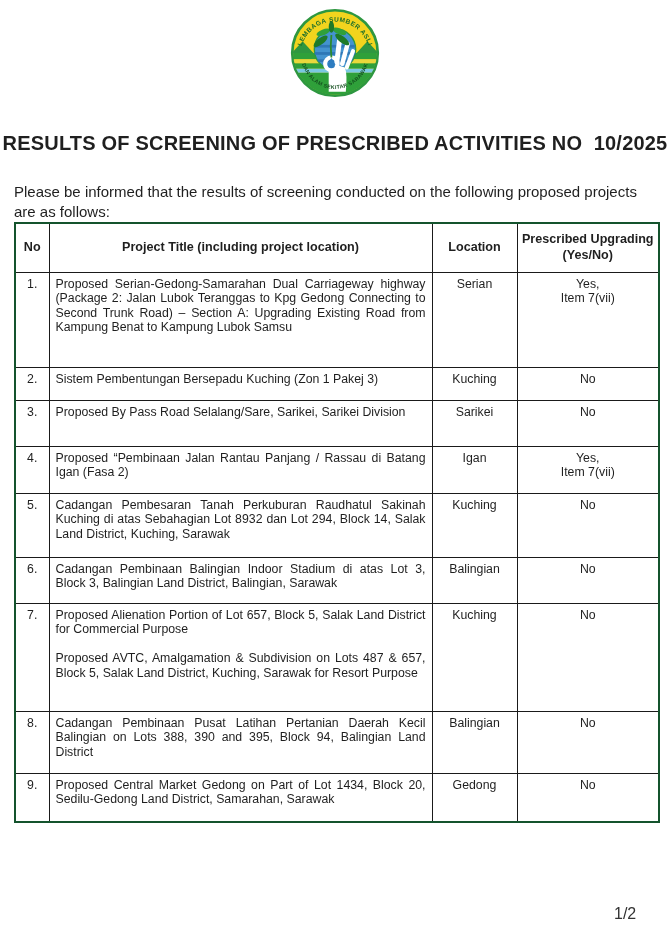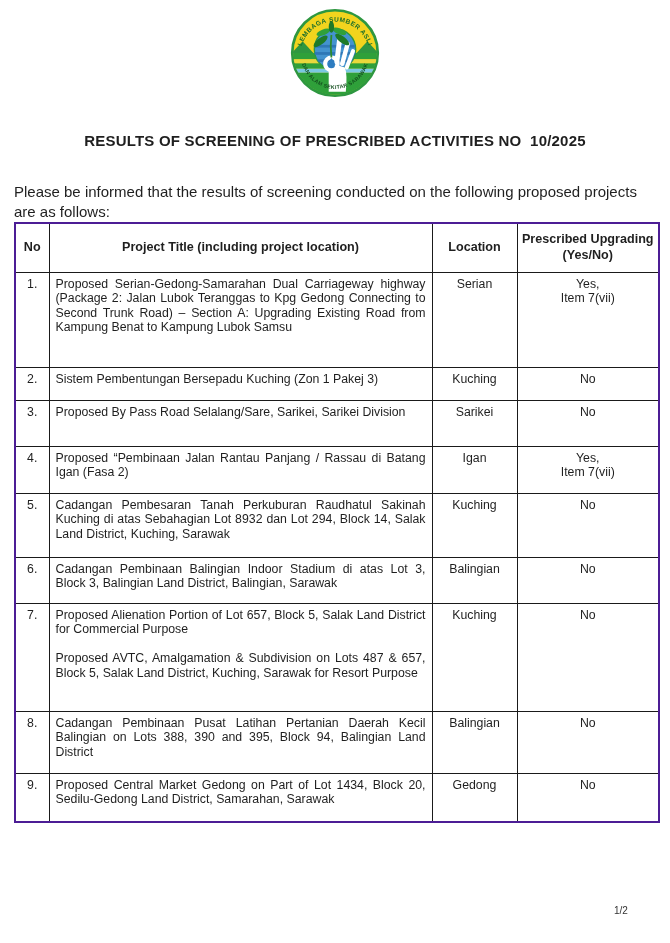--- a/index.html
+++ b/index.html
@@ -18,40 +18,40 @@
     left: 290px;
     width: 90px;
     height: 90px;
   }
   .doc-title {
     position: absolute;
     top: 132px;
     left: 0;
     width: 670px;
     text-align: center;
-    font-size: 15px;
+    font-size: 20px;
     font-weight: bold;
     letter-spacing: 0.2px;
     white-space: pre-wrap;
   }
   .intro {
     position: absolute;
     top: 167px;
     left: 14px;
     width: 644px;
     font-size: 15px;
     line-height: 1.32;
   }
   table.results {
     position: absolute;
     top: 222px;
     left: 14px;
     width: 644px;
     border-collapse: collapse;
-    border: 2px solid #4c1d95;
+    border: 2px solid #14532d;
     table-layout: fixed;
   }
   table.results th, table.results td {
     border: 1px solid #1a1a1a;
     font-size: 12.3px;
   }
   table.results th {
     font-weight: bold;
     font-size: 12.6px;
     text-align: center;
@@ -67,21 +67,21 @@
     padding: 4px 6px 2px 6px;
   }
   td.cell-no { text-align: center; padding-left: 2px; padding-right: 2px; }
   td.cell-title { text-align: justify; white-space: pre-line; }
   td.cell-loc { text-align: center; }
   td.cell-pa { text-align: center; white-space: pre-line; }
   .pagenum {
     position: absolute;
     top: 905px;
     left: 614px;
-    font-size: 10px;
+    font-size: 16px;
     color: #333;
   }
 </style>
 </head>
 <body>
 
 <div class="page">
 
   <div class="logo-wrap">
     <svg viewBox="0 0 100 100" width="90" height="90">

